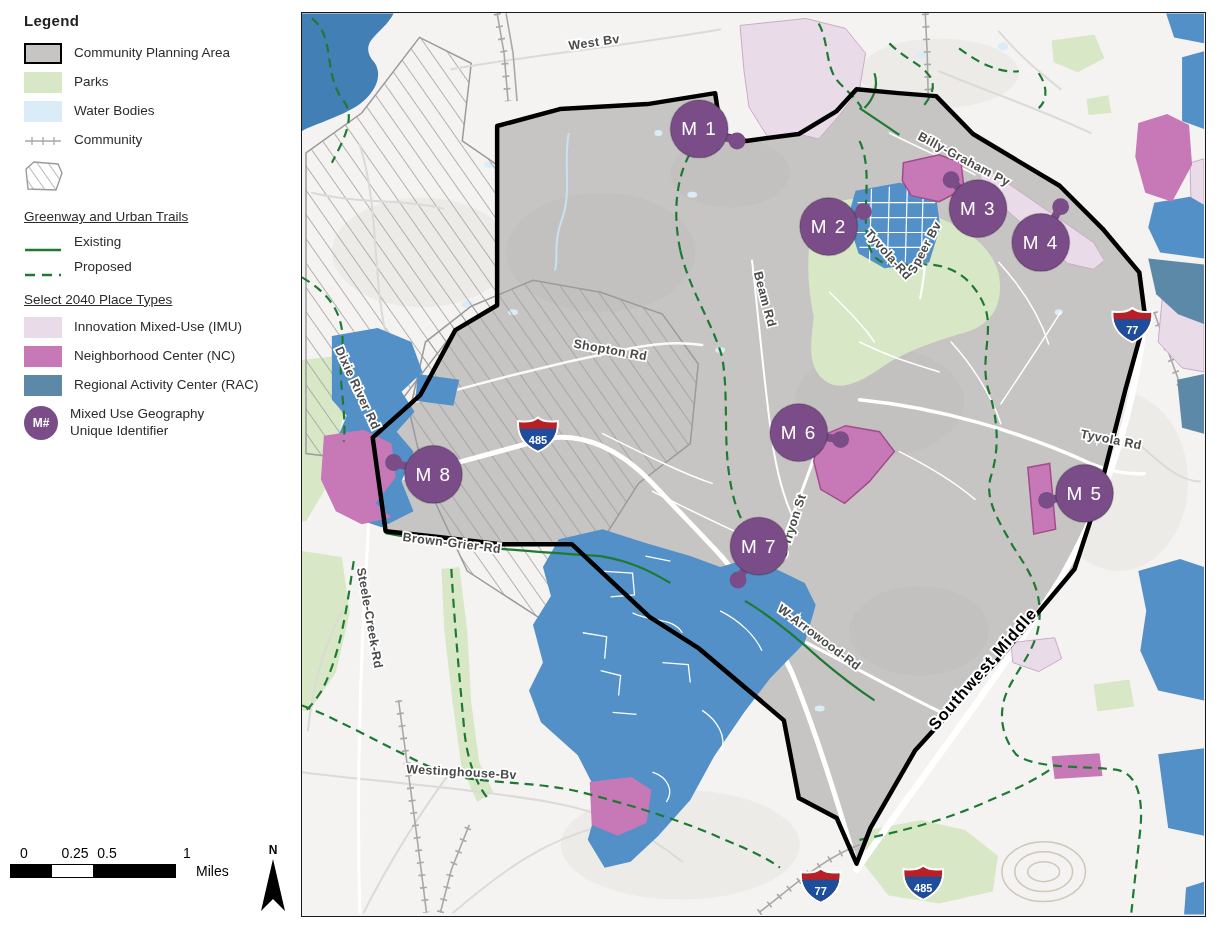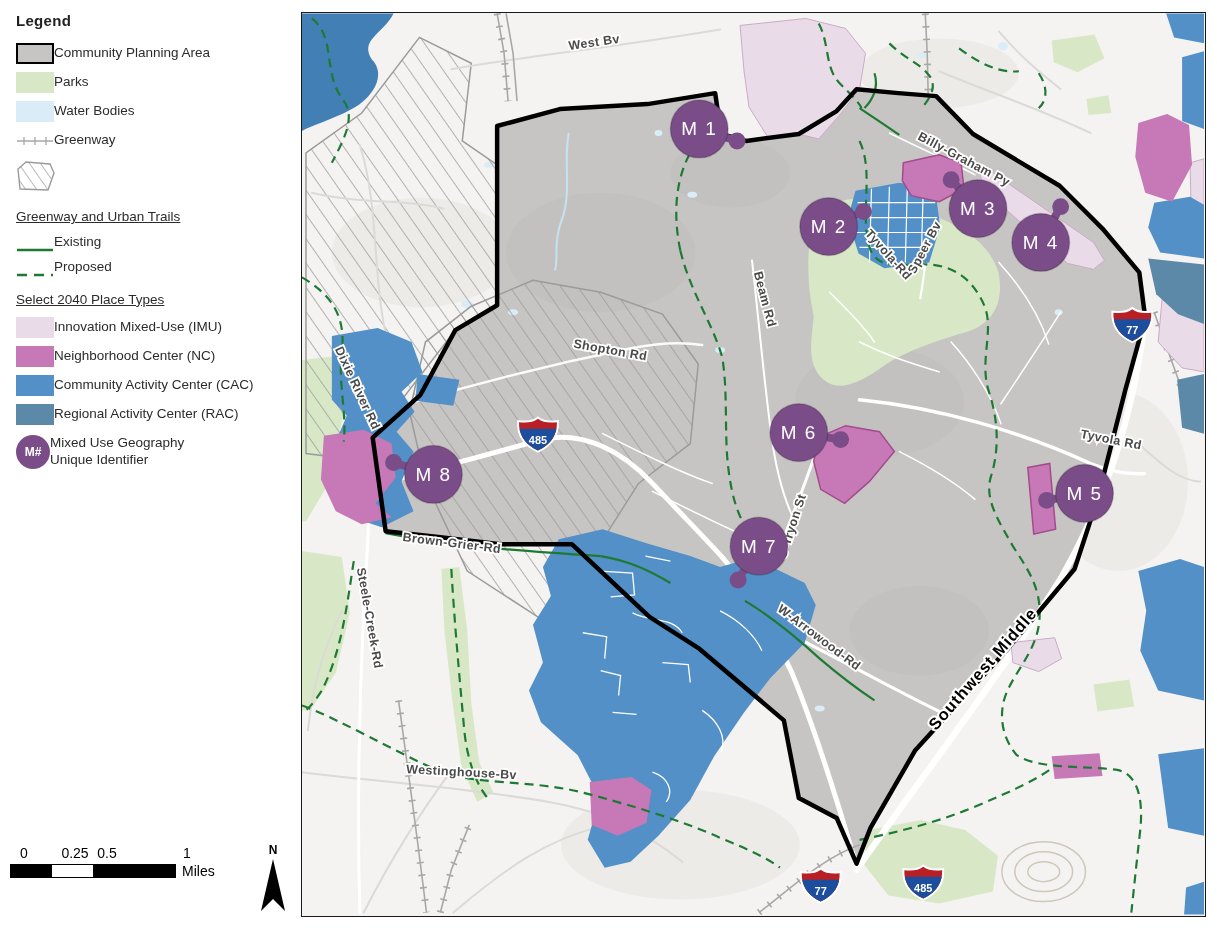--- a/index.html
+++ b/index.html
@@ -1,33 +1,33 @@
 <!DOCTYPE html>
 <html style="--planning: #c7c5c3; --parks: #d8e8c6; --water: #d9ecf7; --river: #417fb5; --street-out: #dcdad7; --railroad: #aaa8a6; --trail: #1e7a33; --imu: #e9dce8; --imu-border: #cbaac7; --nc: #c778b6; --nc-border: #a34b8b; --cac: #5290c7; --rac: #5d89a9; --marker: #7b4d88; --road-label: #4a4a4a; --shield-red: #b92025; --shield-blue: #1d4e9e;"><head>
 <meta charset="utf-8">
 <style>
   html,body{margin:0;padding:0;background:#fff;}
   body{width:1217px;height:930px;position:relative;font-family:"Liberation Sans",sans-serif;color:#222;overflow:hidden;}
-  .legend{position:absolute;left:0;top:0;width:300px;height:930px;padding:12px 0 0 16px;box-sizing:border-box;background:#fff;}
+  .legend{position:absolute;left:0;top:0;width:300px;height:930px;padding:12px 0 0 24px;box-sizing:border-box;background:#fff;}
   .legend-title{font-size:15px;font-weight:bold;margin-bottom:14px;letter-spacing:.3px;}
-  .lrow{display:flex;align-items:center;margin-bottom:8px;}
+  .lrow{display:flex;align-items:center;gap:12px;margin-bottom:8px;}
   .lrow.top{align-items:flex-start;}
   .lbl{font-size:13.5px;color:#2b2b2b;line-height:1.25;max-width:215px;}
   .sw{flex:0 0 auto;width:38px;height:21px;}
   .sw-planning{background:var(--planning);border:2.5px solid #000;box-sizing:border-box;}
   .sw-streets{background:#fff;display:flex;flex-direction:column;justify-content:center;gap:3px;}
   .sw-streets i{display:block;height:3px;background:#e6e4e2;}
   .sw-parks{background:var(--parks);}
   .sw-water{background:var(--water);}
   .sec{font-size:13.5px;color:#2b2b2b;margin:16px 0 10px 0;text-decoration:underline;}
   .mcirc{flex:0 0 auto;width:34px;height:34px;border-radius:50%;background:var(--marker);color:#fff;display:flex;align-items:center;justify-content:center;font-size:12px;font-weight:bold;}
   .scalebar{position:absolute;left:10px;top:845px;width:240px;}
   .scale-nums{position:relative;height:18px;font-size:14px;color:#000;}
   .scale-nums span{position:absolute;transform:translateX(-50%);}
-  .scale-row{display:flex;align-items:center;gap:6px;text-align:center;}
+  .scale-row{display:flex;align-items:center;gap:20px;text-align:center;}
   .bar{display:flex;height:12px;border:1.5px solid #000;box-sizing:content-box;}
   .bar i{display:block;height:100%;}
   .miles{font-size:14px;color:#000;}
   .north{position:absolute;left:255px;top:843px;width:36px;text-align:center;}
   .north .n{font-size:12px;font-weight:bold;color:#000;margin-bottom:0;}
   .mappanel{position:absolute;left:301px;top:12px;width:905px;height:905px;border:1.5px solid #1a1a1a;box-sizing:border-box;background:#f4f3f1;}
   svg text{font-family:"Liberation Sans",sans-serif;}
   .gray{fill:var(--planning);}
   .bnd{fill:none;stroke:#000;stroke-width:4.5;stroke-linejoin:round;}
   .parks{fill:var(--parks);}
@@ -73,21 +73,21 @@
   </div>
   <div class="lrow">
     <span class="sw">
       <svg width="38" height="21" viewBox="0 0 38 21">
           <line x1="1" y1="11" x2="37" y2="11" stroke="#a9a7a5" stroke-width="1.5"></line>
           <line x1="8" y1="7" x2="8" y2="15" stroke="#a9a7a5" stroke-width="1.3"></line>
           <line x1="19" y1="7" x2="19" y2="15" stroke="#a9a7a5" stroke-width="1.3"></line>
           <line x1="30" y1="7" x2="30" y2="15" stroke="#a9a7a5" stroke-width="1.3"></line>
         </svg>
     </span>
-    <span class="lbl">Greenway</span>
+    <span class="lbl">Community</span>
   </div>
   <div class="lrow top">
     <span class="sw" style="height:34px">
       <svg width="40" height="34" viewBox="0 0 40 34">
           <defs>
             <pattern id="lhatch" patternUnits="userSpaceOnUse" width="9" height="9" patternTransform="rotate(55)">
               <line x1="0" y1="0" x2="9" y2="0" stroke="#9b9b9b" stroke-width="1.4"></line>
             </pattern>
           </defs>
           <path d="M4,30 L2,10 L10,3 L34,5 L38,14 L32,31 Z" fill="url(#lhatch)" stroke="#9b9b9b" stroke-width="1.4"></path>
@@ -114,24 +114,20 @@
   </div>
 
   <div class="sec">Select 2040 Place Types</div>
   <div class="lrow">
     <span class="sw" style="background:var(--imu)"></span>
     <span class="lbl">Innovation Mixed-Use (IMU)</span>
   </div>
   <div class="lrow">
     <span class="sw" style="background:var(--nc)"></span>
     <span class="lbl">Neighborhood Center (NC)</span>
-  </div>
-  <div class="lrow">
-    <span class="sw" style="background:var(--cac)"></span>
-    <span class="lbl">Community Activity Center (CAC)</span>
   </div>
   <div class="lrow">
     <span class="sw" style="background:var(--rac)"></span>
     <span class="lbl">Regional Activity Center (RAC)</span>
   </div>
   <div class="lrow top" style="margin-top:10px">
     <span class="mcirc">M#</span>
     <span class="lbl" style="max-width:170px">Mixed Use Geography Unique Identifier</span>
   </div>
 

